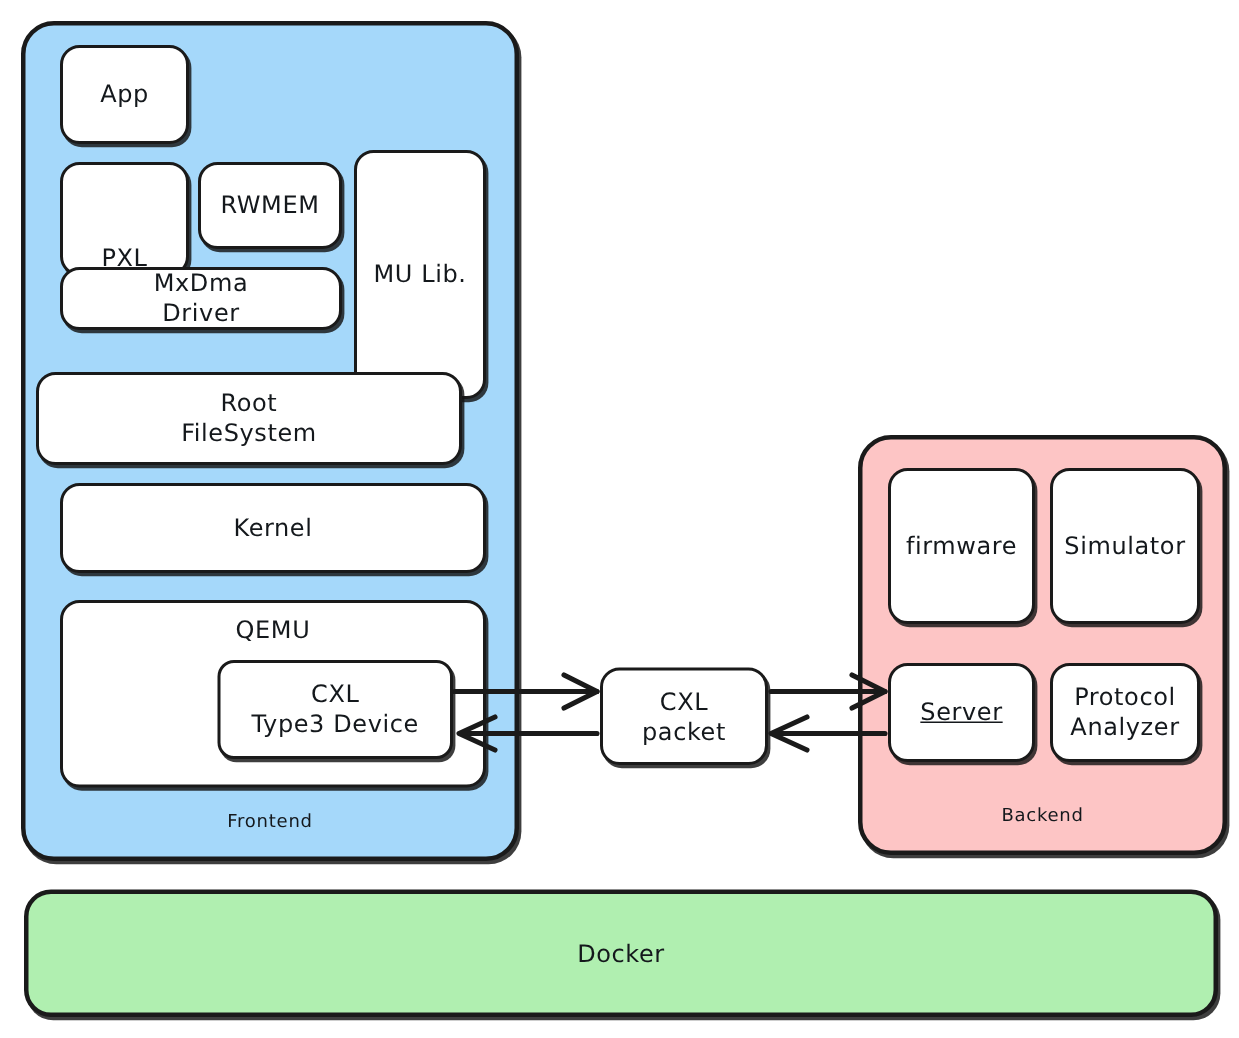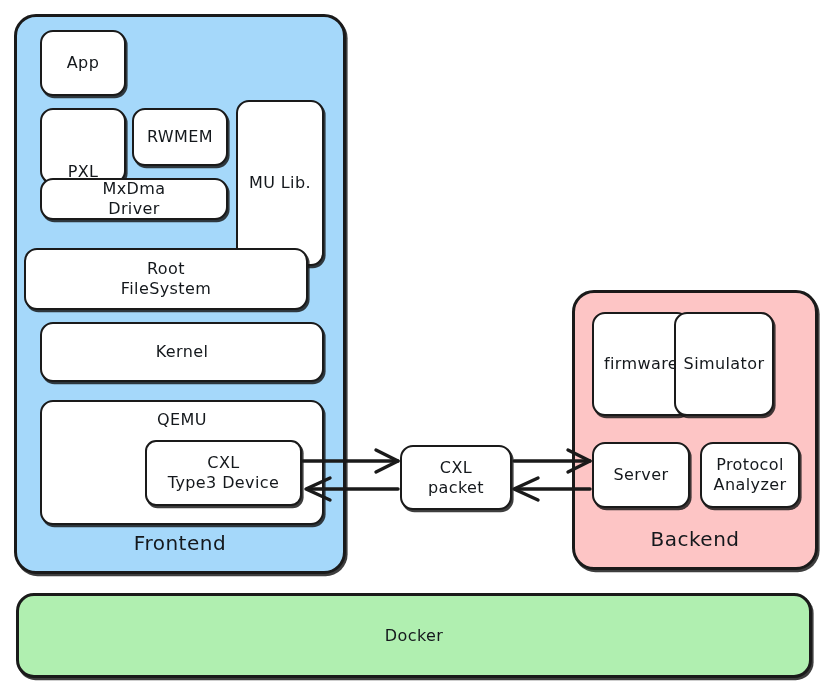--- a/index.html
+++ b/index.html
@@ -41,21 +41,21 @@
     align-items: flex-end;
     justify-content: center;
     border-radius: 22px;
     border-width: 3px;
   }
   .container-label {
     position: absolute;
     left: 0;
     right: 0;
     text-align: center;
-    font-size: 20px;
+    font-size: 12px;
     letter-spacing: 0.5px;
     color: #14181c;
   }
   .frontend-fill { background: #a5d8fa; }
   .backend-fill  { background: #fdc5c5; }
   .docker-fill   { background: #b0efb0; }
   .docker-box {
     align-items: center;
     border-radius: 18px;
   }
@@ -131,25 +131,25 @@
   </div>
 
   <div class="box container-box backend-fill" style="left:572px; top:290px; width:246px; height:280px;">
     <span class="container-label" style="bottom:16px;">Backend</span>
   </div>
 
   <div class="box" style="left:592px; top:312px; width:98px; height:104px;">
     <span>firmware</span>
   </div>
 
-  <div class="box" style="left:674px; top:312px; width:100px; height:104px;">
+  <div class="box" style="left:700px; top:312px; width:100px; height:104px;">
     <span>Simulator</span>
   </div>
 
-  <div class="box" style="left:592px; top:442px; width:98px; height:66px;">
+  <div class="box" style="left:592px; top:442px; width:98px; height:66px;text-decoration:underline;">
     <span>Server</span>
   </div>
 
   <div class="box" style="left:700px; top:442px; width:100px; height:66px;">
     <span>
       <span class="lbl">Protocol</span>
       <span class="lbl-2">Analyzer</span>
     </span>
   </div>
 

